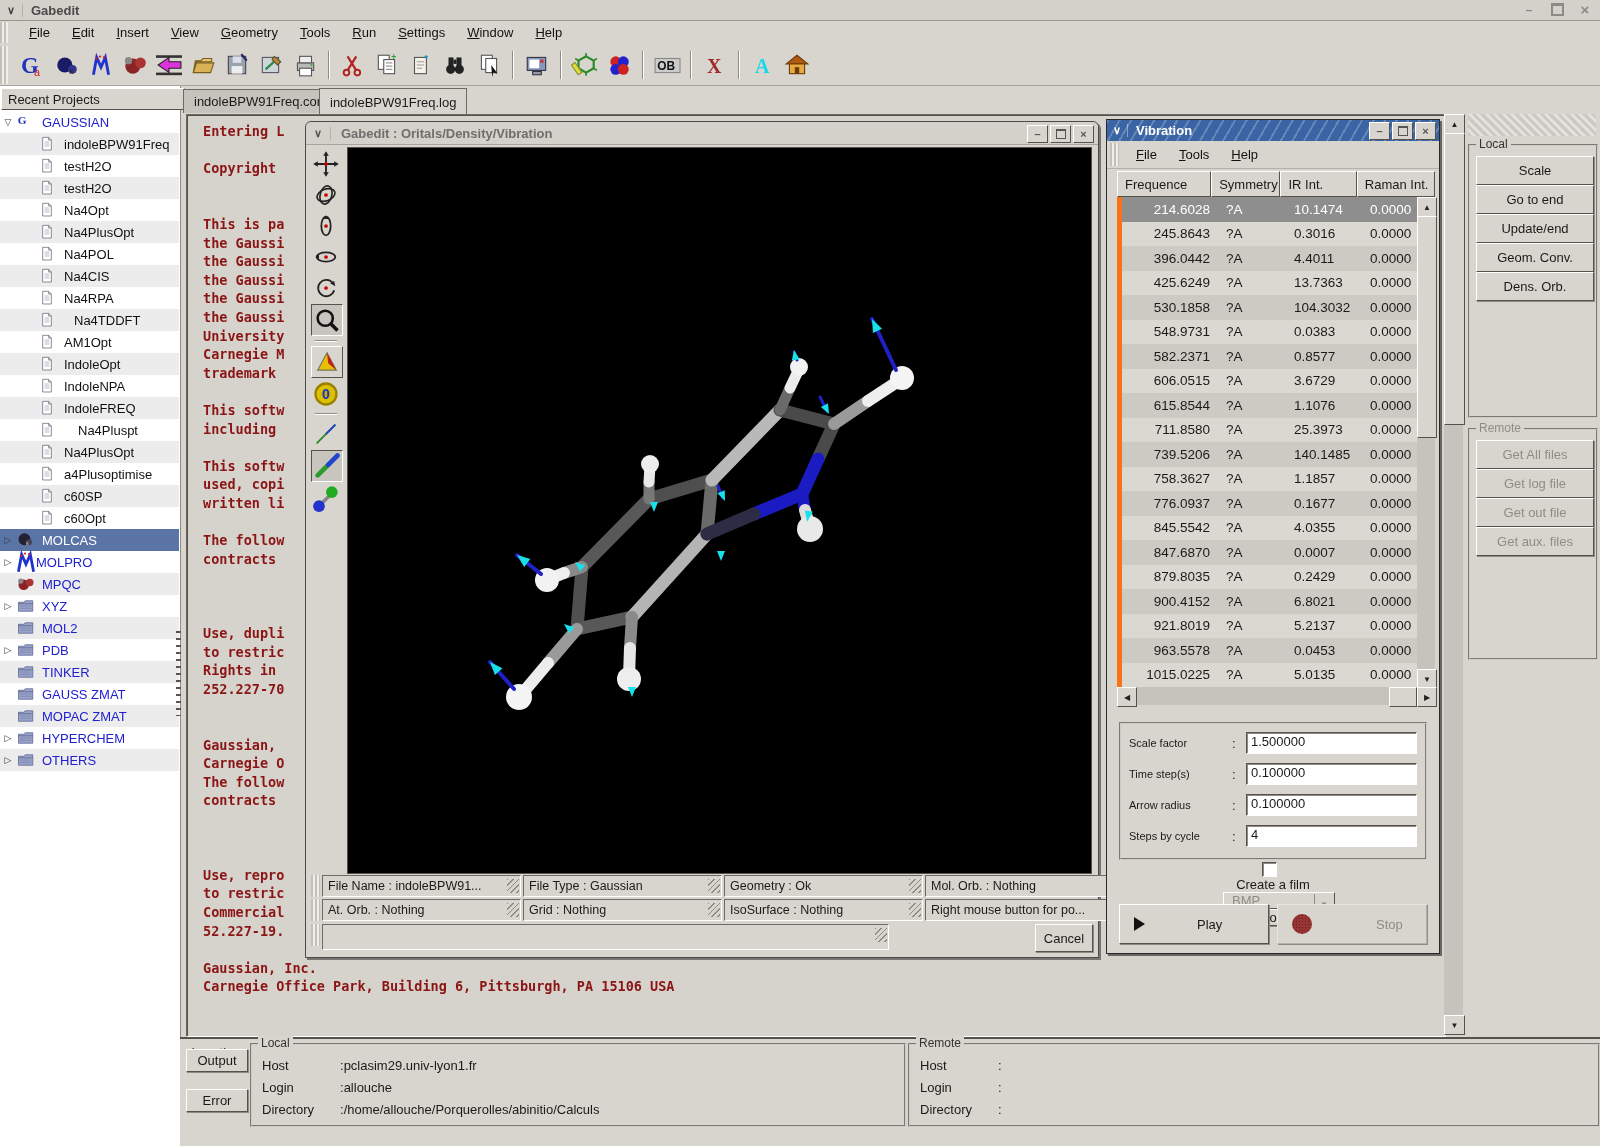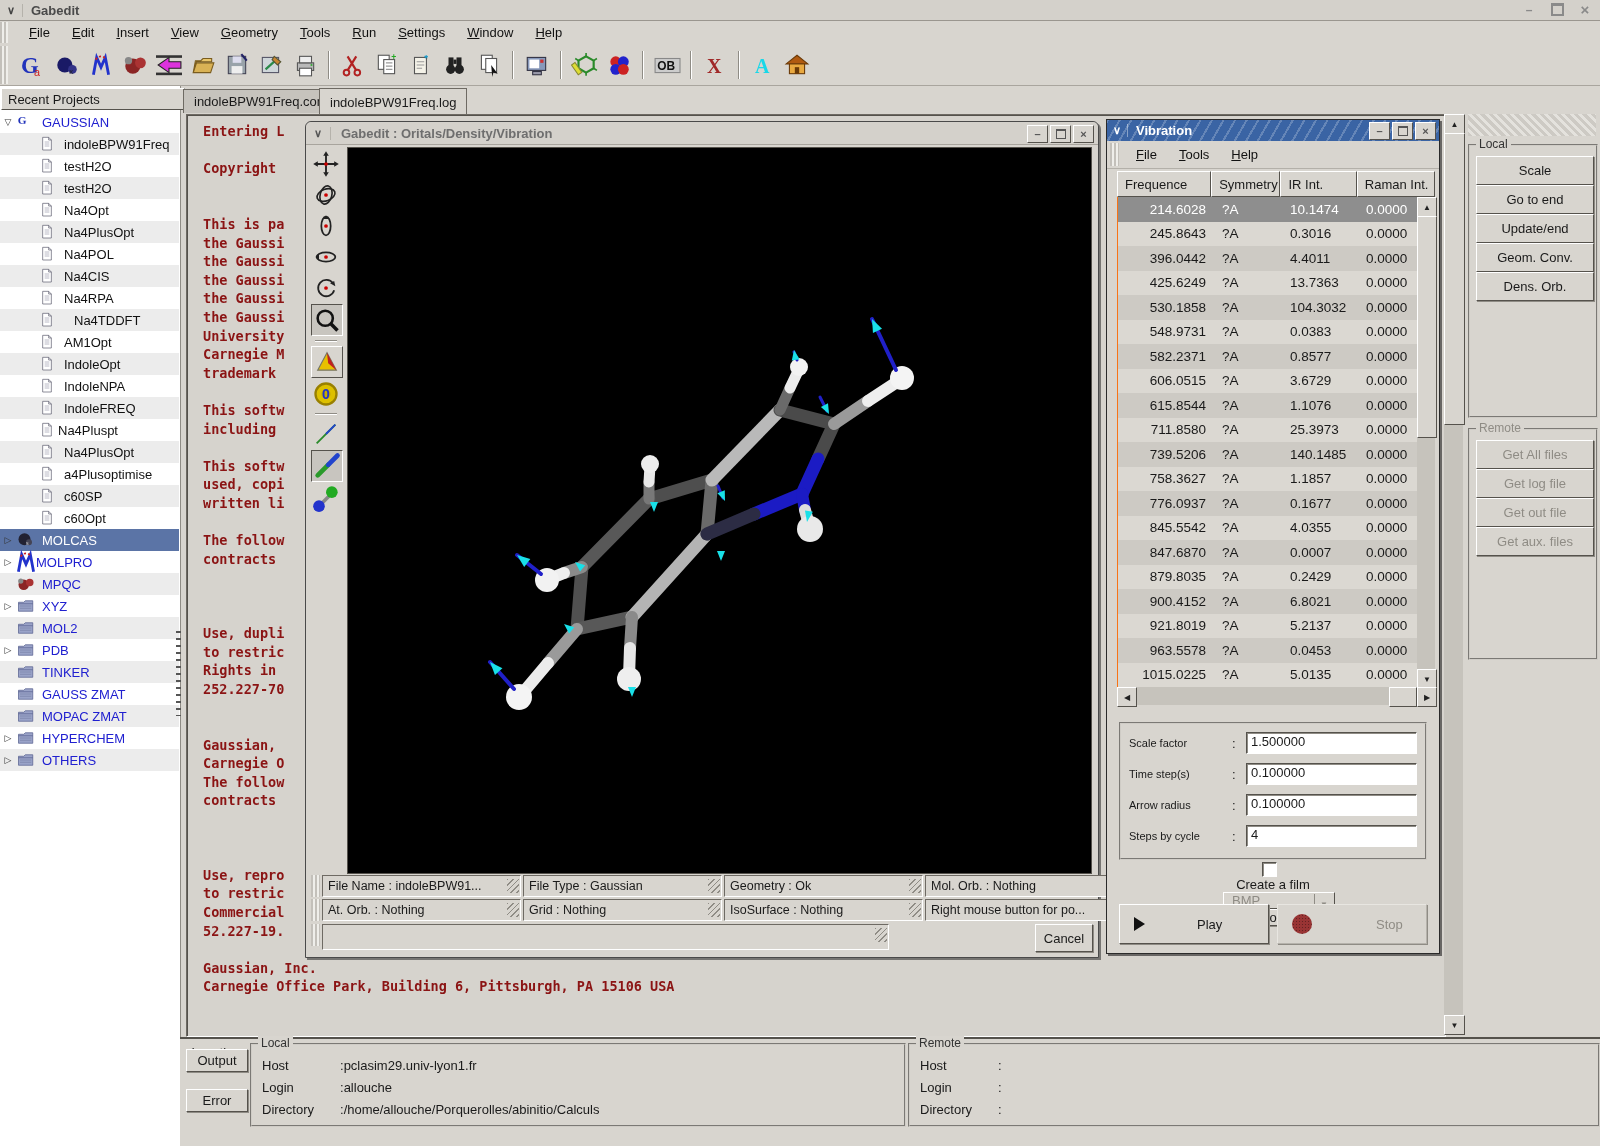--- a/index.html
+++ b/index.html
@@ -78,21 +78,21 @@
   #vibtitle{position:absolute;left:0;top:0;right:0;height:21px;background:#3a64a4;display:flex;align-items:center;}
   #vibtitle .hstripes{position:absolute;left:0;top:0;right:0;bottom:0;background:repeating-linear-gradient(120deg,rgba(255,255,255,.22) 0 2px,transparent 2px 10px);}
   #vibtitle .chev{width:20px;text-align:center;color:#fff;font-weight:bold;font-size:11px;border-right:1px solid rgba(255,255,255,.4);z-index:1;}
   #vibtitle .t{margin-left:8px;color:#fff;font-weight:bold;font-size:13px;z-index:1;}
   #vibtitle .wb{display:flex;gap:2px;position:absolute;right:3px;top:2px;z-index:1;}
   #vibmenu{position:absolute;left:0;top:21px;right:0;height:27px;display:flex;align-items:center;background:#d8d5cf;border-bottom:1px solid #b3b0a9;}
   #vibmenu .lgrip{width:9px;height:23px;margin:0 6px 0 3px;}
   #vibtable{position:absolute;left:10px;top:51px;width:318px;height:534px;background:#d8d5cf;}
   .vhead{display:flex;height:26px;}
   .vhcell{background:#d8d5cf;border:1px solid;border-color:#fff #55524c #55524c #fff;display:flex;align-items:center;padding-left:7px;font-size:13px;overflow:hidden;white-space:nowrap;}
-  #vibrows{position:absolute;left:0;top:26px;width:300px;height:490px;overflow:hidden;border-left:1px solid #f97316;}
+  #vibrows{position:absolute;left:0;top:26px;width:300px;height:490px;overflow:hidden;border-left:5px solid #f97316;}
   .vrow{display:flex;height:24.5px;align-items:center;font-size:13.5px;}
   .vrow.a{background:#dbd8d2;}
   .vrow.b{background:#cdcac4;}
   .vrow.sel{background:#8e8e8e;color:#fff;}
   .vc0{width:96px;text-align:right;padding-right:8px;box-sizing:border-box;}
   .vc1{width:68px;padding-left:8px;box-sizing:border-box;}
   .vc2{width:76px;padding-left:8px;box-sizing:border-box;}
   .vc3{width:52px;padding-left:8px;box-sizing:border-box;}
   #vibvsb{position:absolute;left:300px;top:26px;width:18px;height:490px;background:#c6c3bc;}
   #vibhsb{position:absolute;left:0px;top:516px;width:318px;height:18px;background:#c6c3bc;}
@@ -550,21 +550,21 @@
           <span style="width: 22px; flex: 0 0 auto;"></span>
           <span class="ticon">
             <span style="display: inline-flex;">
               <svg width="16" height="18" viewBox="0 0 24 24">
                 <path d="M4 2 H13 L17 6 V21 H4 Z" fill="#fff" stroke="#556"></path>
                 <path d="M13 2 V6 H17" fill="none" stroke="#556"></path>
                 <path d="M7 9 h7 M7 12 h7 M7 15 h7" stroke="#99a"></path>
               </svg>
             </span>
           </span>
-          <span class="tlabel child" style="margin-left: 0;">Na4Pluspt</span>
+          <span class="tlabel child" style="margin-left: 20px;">Na4Pluspt</span>
         </div>
         <div class="trow alt">
           <span class="texp"></span>
           <span style="width: 22px; flex: 0 0 auto;"></span>
           <span class="ticon">
             <span style="display: inline-flex;">
               <svg width="16" height="18" viewBox="0 0 24 24">
                 <path d="M4 2 H13 L17 6 V21 H4 Z" fill="#fff" stroke="#556"></path>
                 <path d="M13 2 V6 H17" fill="none" stroke="#556"></path>
                 <path d="M7 9 h7 M7 12 h7 M7 15 h7" stroke="#99a"></path>

